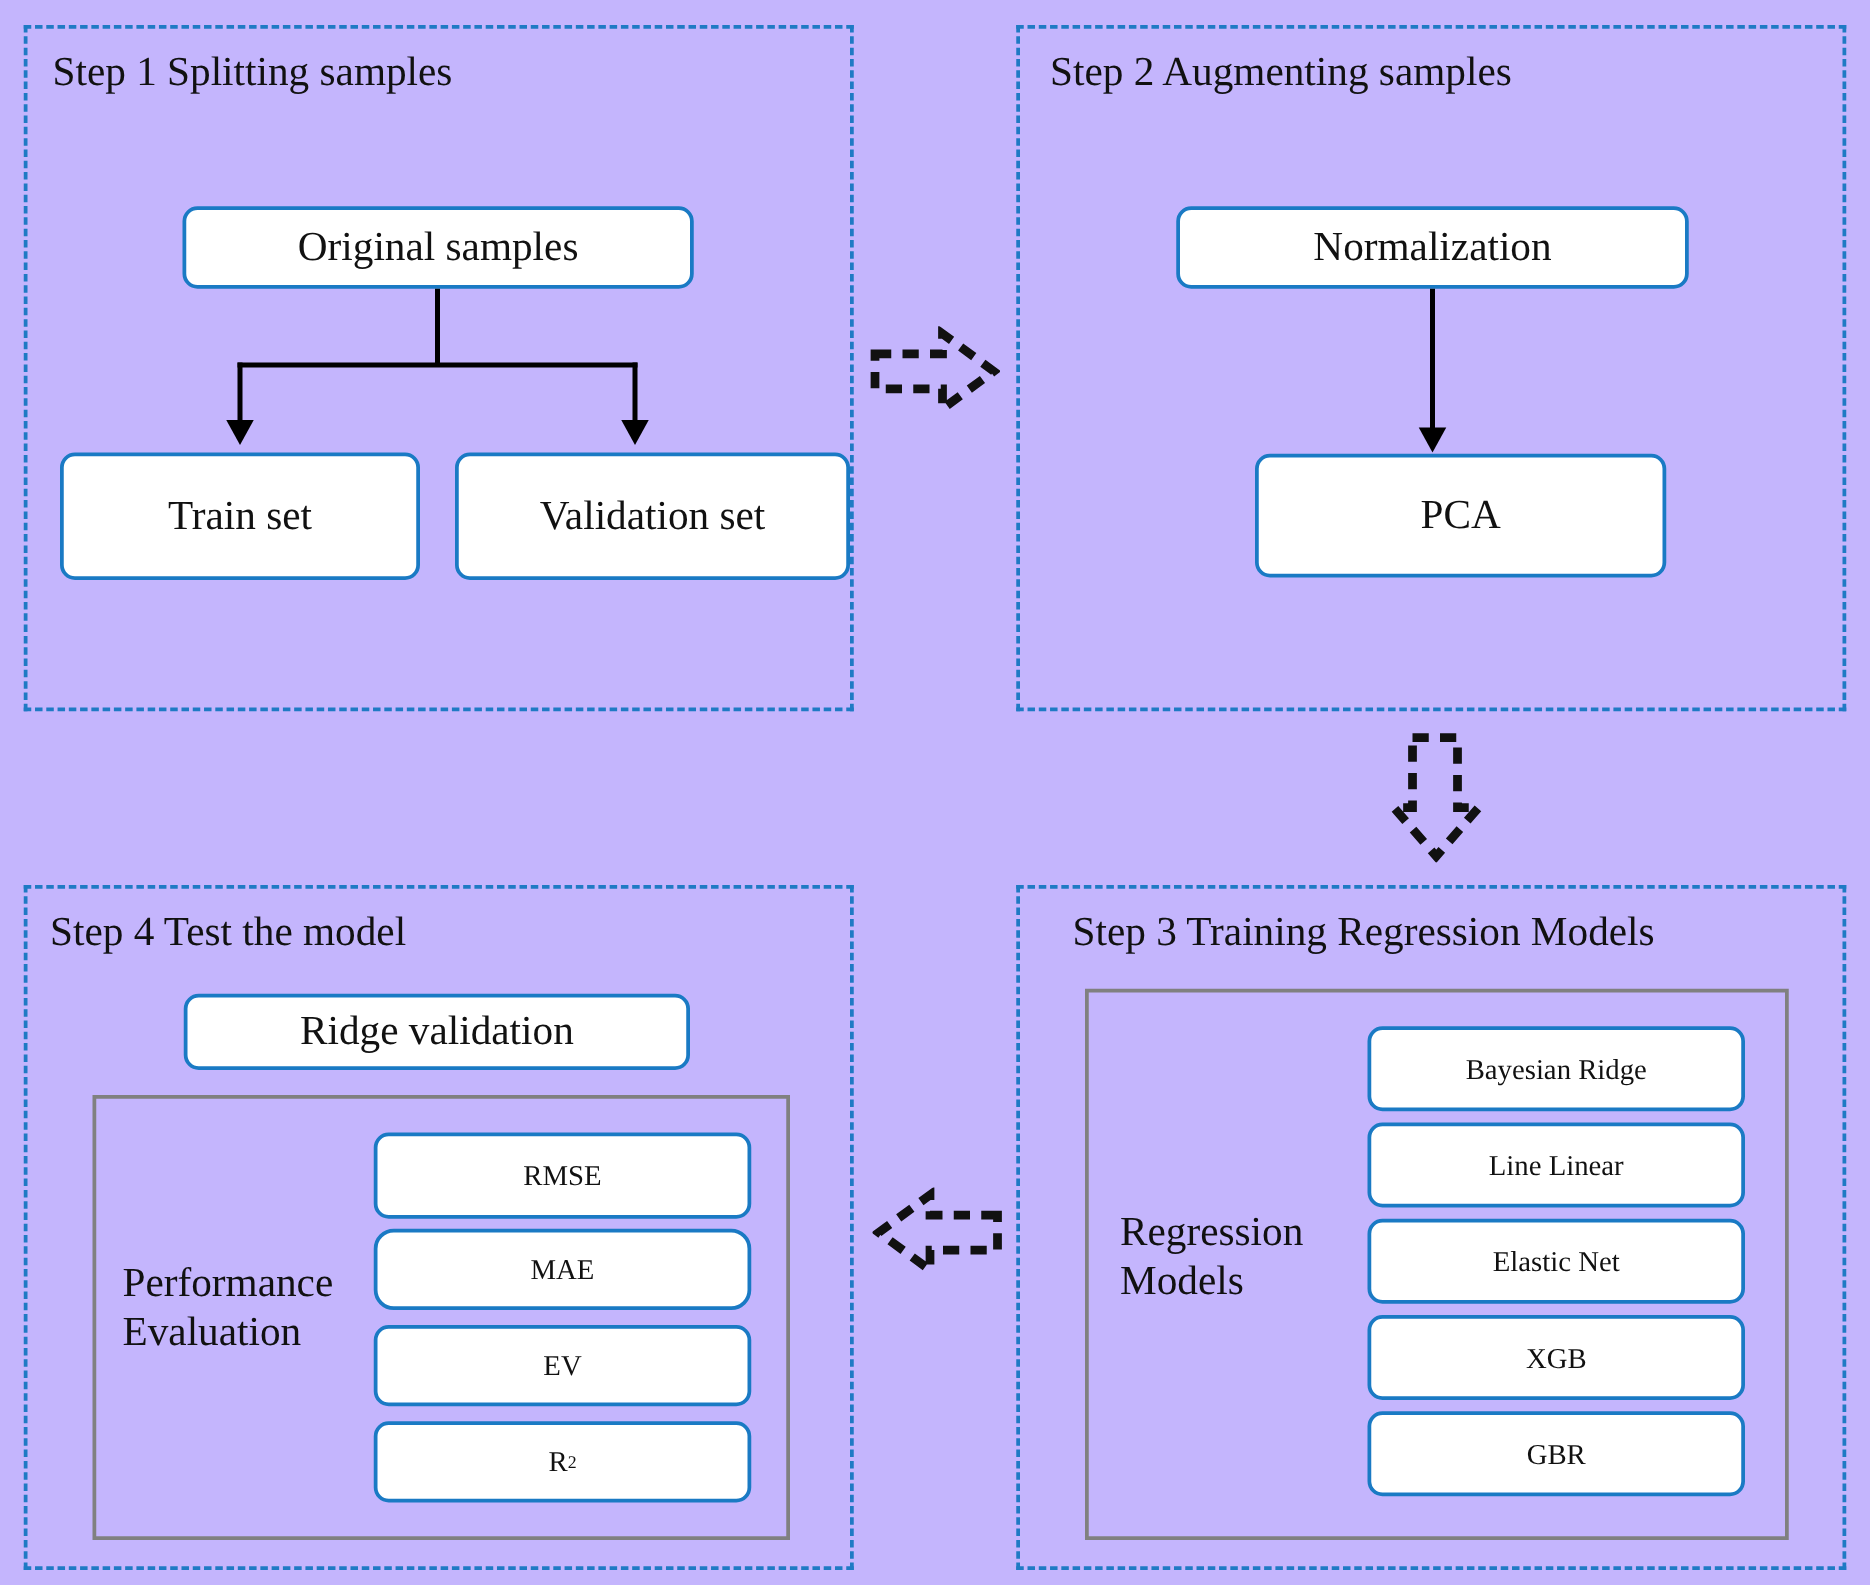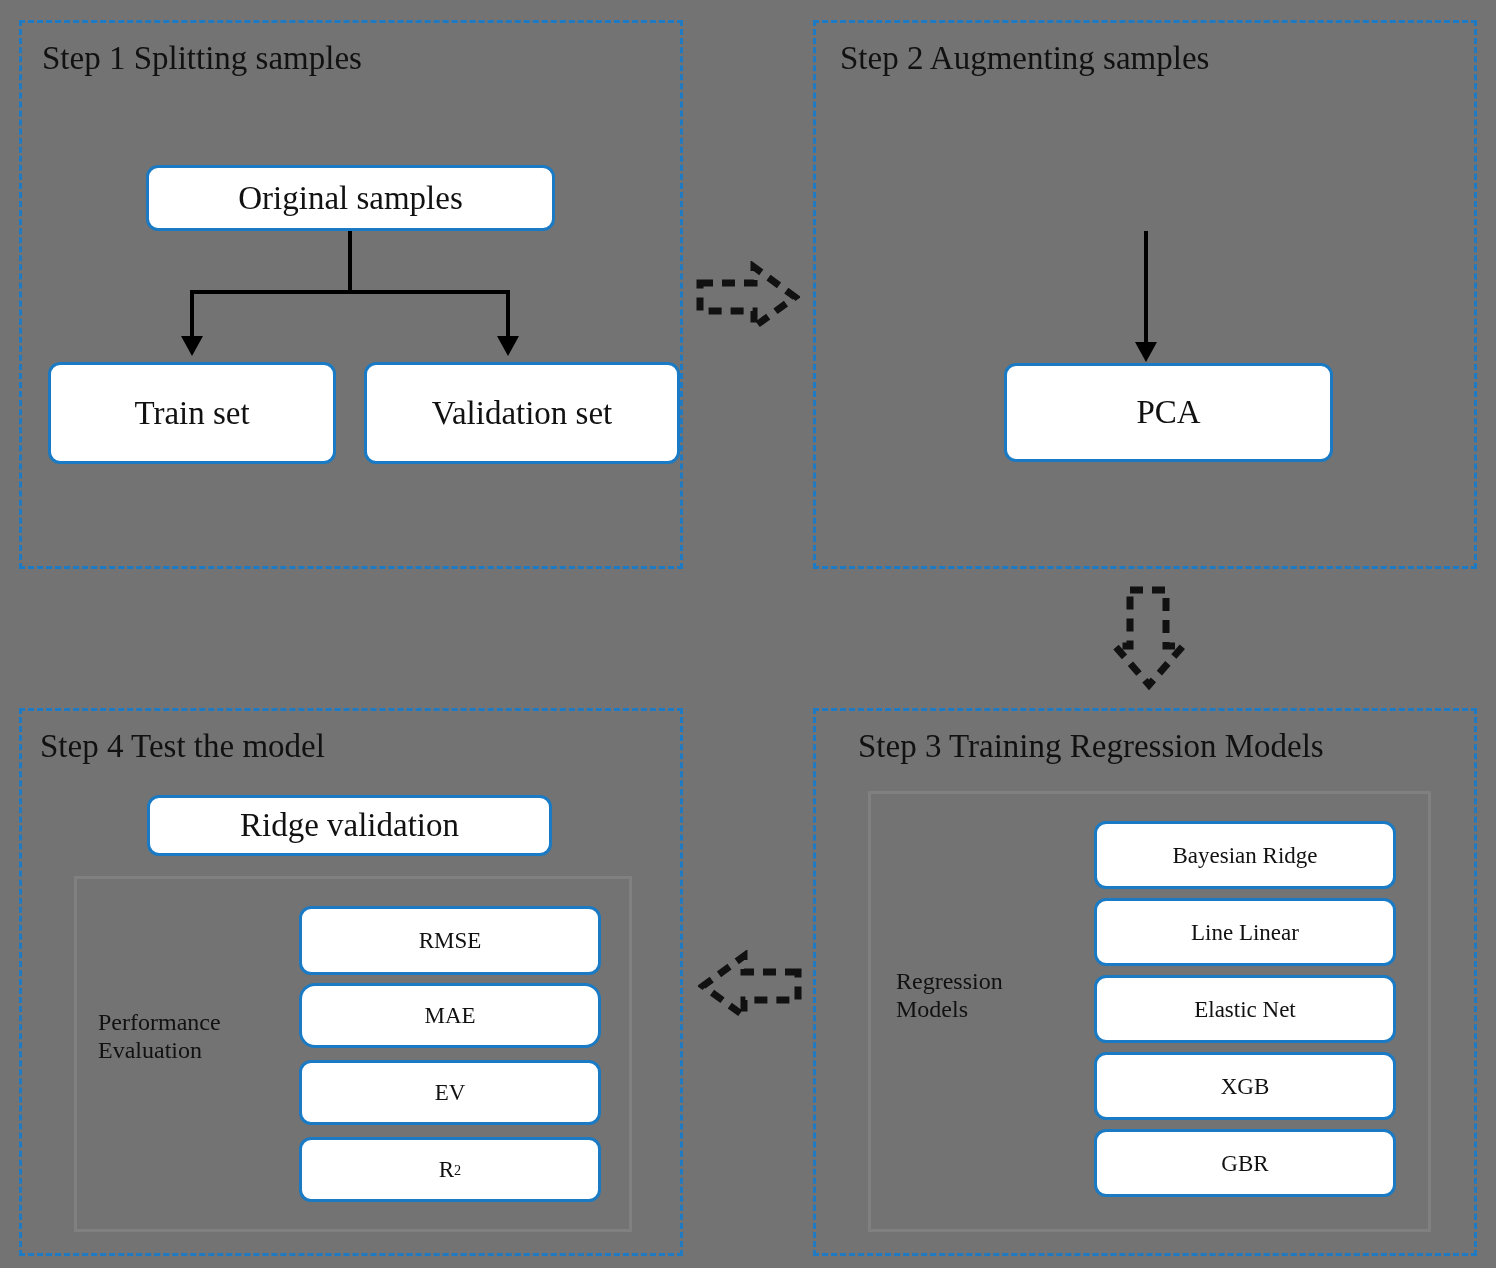--- a/index.html
+++ b/index.html
@@ -2,21 +2,21 @@
 <html><head>
 <meta charset="utf-8">
 <style>
   html,body{margin:0;padding:0;background:#ffffff;}
   body{
     width:1496px;height:1268px;
     font-family:"Liberation Serif","DejaVu Serif",serif;
     color:#111;
     -webkit-font-smoothing:antialiased;
   }
-  #stage{position:relative;width:1496px;height:1268px;overflow:hidden;background:#737373;}
+  #stage{position:relative;width:1496px;height:1268px;overflow:hidden;background:#c4b5fd;}
 
   
   .panel{
     position:absolute;
     border:3px dashed #1f7ac4;
     box-sizing:border-box;
     background:transparent;
   }
   .panel-title{
     position:absolute;
@@ -45,21 +45,21 @@
 
   
   .gray-frame{
     position:absolute;
     box-sizing:border-box;
     border:3px solid #808080;
     background:transparent;
   }
   .group-label{
     position:absolute;
-    font-size:24px;
+    font-size:33px;
     line-height:1.18;
     color:#111;
     white-space:nowrap;
   }
 
   
   .vline{position:absolute;background:#000;width:4px;}
   .hline{position:absolute;background:#000;height:4px;}
   .arrowhead-down{
     position:absolute;
@@ -91,20 +91,21 @@
   <div class="arrowhead-down" style="left:181px;top:336px;"></div>
   <div class="vline" style="left:506px;top:290px;height:48px;"></div>
   <div class="arrowhead-down" style="left:497px;top:336px;"></div>
 
   <div class="node" style="left:48px;top:362px;width:288px;height:102px;">Train set</div>
   <div class="node" style="left:364px;top:362px;width:316px;height:102px;">Validation set</div>
 
   <div class="panel" style="left:813px;top:20px;width:664px;height:549px;"></div>
   <div class="panel-title" style="left:840px;top:42px;">Step 2 Augmenting samples</div>
 
+  <div class="node" style="left:941px;top:165px;width:410px;height:66px;">Normalization</div>
 
   <div class="vline" style="left:1144px;top:231px;height:113px;"></div>
   <div class="arrowhead-down" style="left:1135px;top:342px;"></div>
 
   <div class="node" style="left:1004px;top:363px;width:329px;height:99px;">PCA</div>
 
   <div class="blockarrow" style="left:696px;top:261px;">
     <svg width="104" height="72" viewBox="0 0 104 72">
       <path d="M4 22 L58 22 L58 6 L99 36 L58 66 L58 50 L4 50 Z" fill="none" stroke="#111111" stroke-width="7" stroke-dasharray="13 9" stroke-linejoin="miter"></path>
     </svg>

